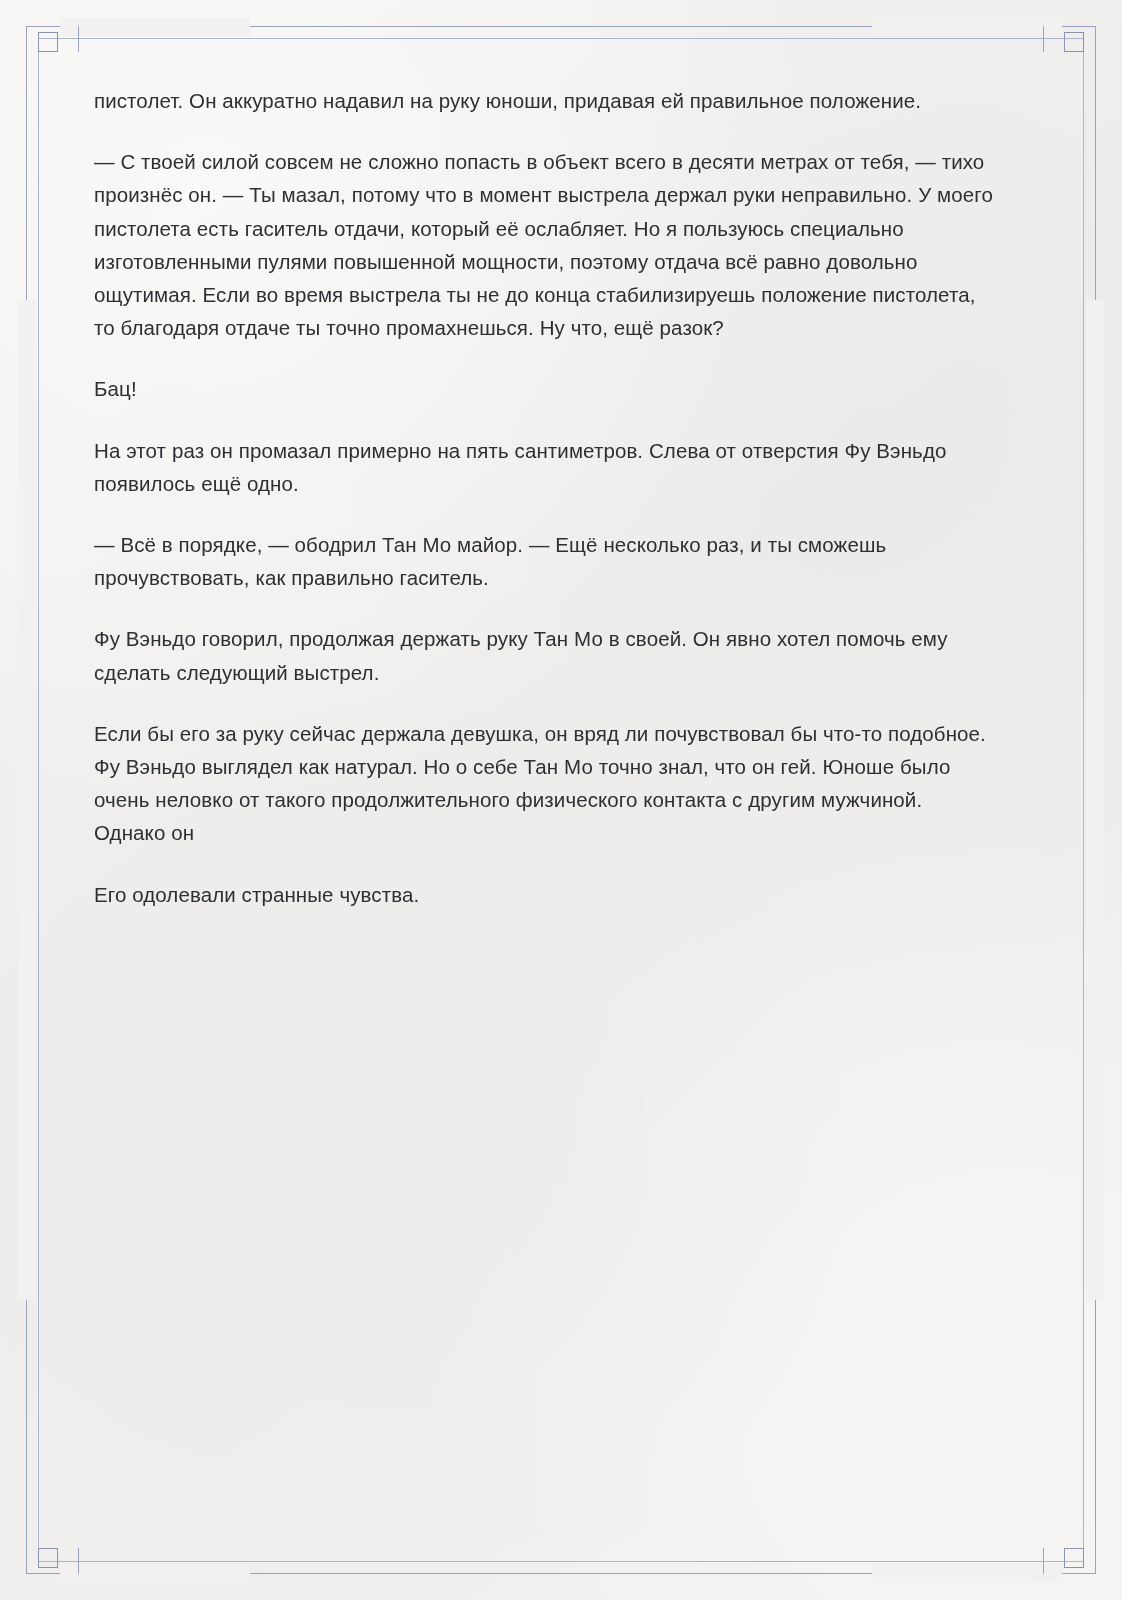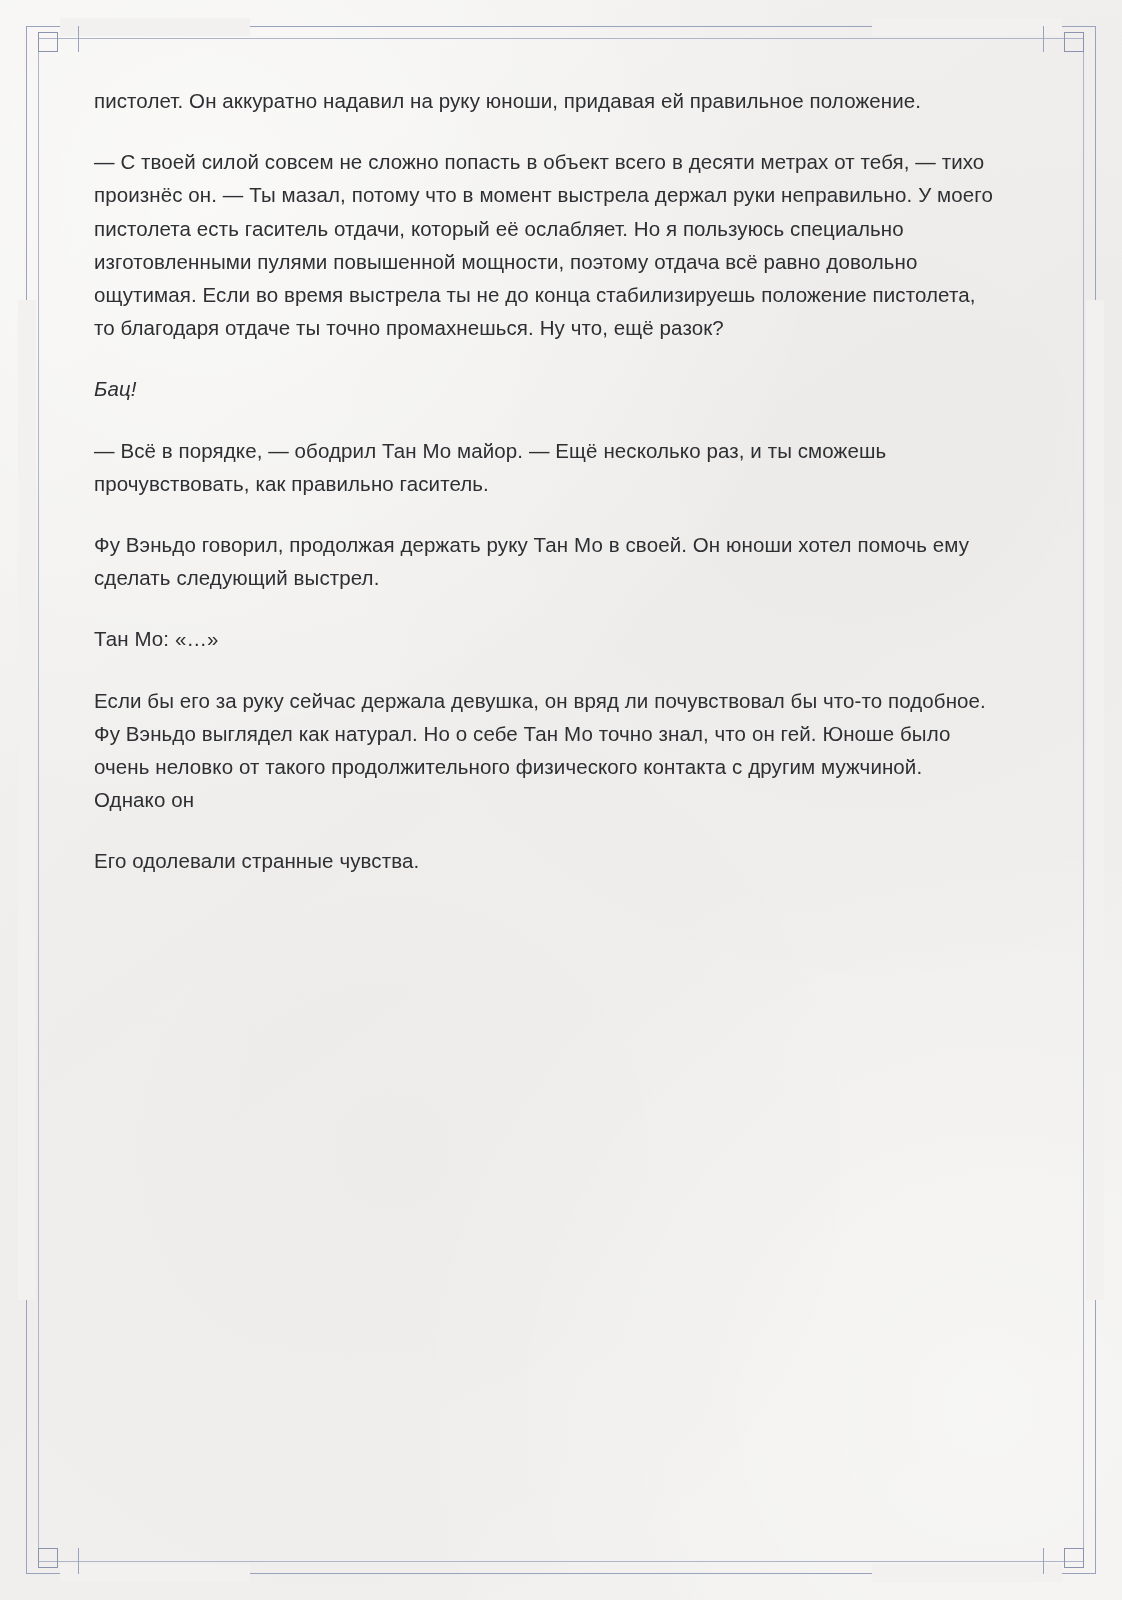--- a/index.html
+++ b/index.html
@@ -95,21 +95,20 @@
 
   p {
     margin: 0 0 28px 0;
     font-size: 20.5px;
     line-height: 1.62;
     color: #2d2f33;
     letter-spacing: 0.1px;
     text-rendering: optimizeLegibility;
   }
   p.italic {
-    font-style: italic;
   }
 </style>
 </head>
 <body>
 
 <div class="paper-texture"></div>
 
 <div class="frame-outer"></div>
 <div class="frame-inner"></div>
 
@@ -128,19 +127,19 @@
 <div class="corner-tick t1"></div>
 <div class="corner-tick t2"></div>
 <div class="corner-tick t3"></div>
 <div class="corner-tick t4"></div>
 
 <div class="page">
   <div class="content">
     <p>пистолет. Он аккуратно надавил на руку юноши, придавая ей правильное положение.</p>
     <p>— С твоей силой совсем не сложно попасть в объект всего в десяти метрах от тебя, — тихо произнёс он. — Ты мазал, потому что в момент выстрела держал руки неправильно. У моего пистолета есть гаситель отдачи, который её ослабляет. Но я пользуюсь специально изготовленными пулями повышенной мощности, поэтому отдача всё равно довольно ощутимая. Если во время выстрела ты не до конца стабилизируешь положение пистолета, то благодаря отдаче ты точно промахнешься. Ну что, ещё разок?</p>
     <p class="italic">Бац!</p>
+    <p>На этот раз он промазал примерно на пять сантиметров. Слева от отверстия Фу Вэньдо появилось ещё одно.</p>
     <p>— Всё в порядке, — ободрил Тан Мо майор. — Ещё несколько раз, и ты сможешь прочувствовать, как правильно гаситель.</p>
-    <p>Фу Вэньдо говорил, продолжая держать руку Тан Мо в своей. Он юноши хотел помочь ему сделать следующий выстрел.</p>
-    <p>Тан Мо: «…»</p>
+    <p>Фу Вэньдо говорил, продолжая держать руку Тан Мо в своей. Он явно хотел помочь ему сделать следующий выстрел.</p>
     <p>Если бы его за руку сейчас держала девушка, он вряд ли почувствовал бы что-то подобное. Фу Вэньдо выглядел как натурал. Но о себе Тан Мо точно знал, что он гей. Юноше было очень неловко от такого продолжительного физического контакта с другим мужчиной. Однако он</p>
     <p>Его одолевали странные чувства.</p>
   </div>
 </div>
 
 </body></html>

